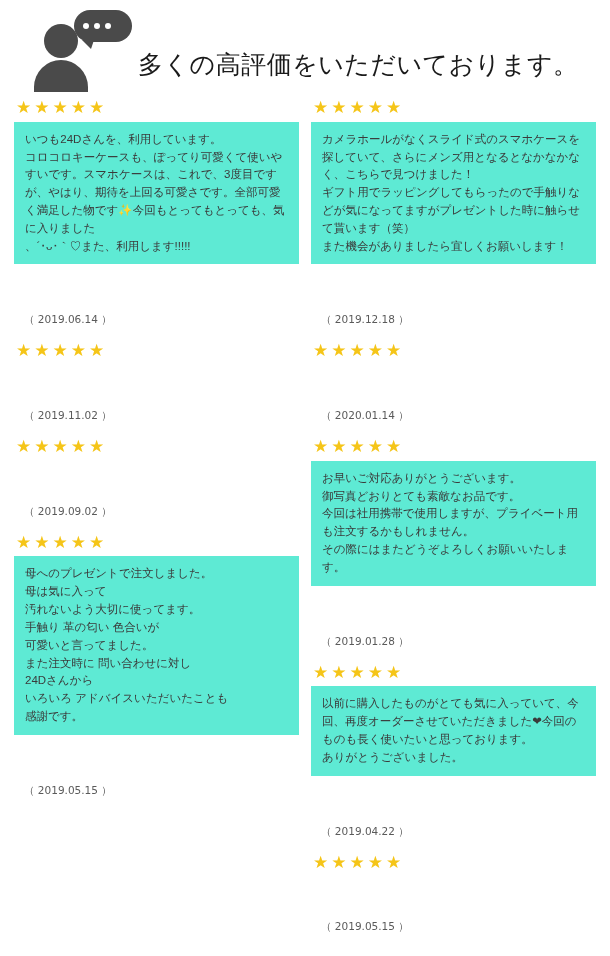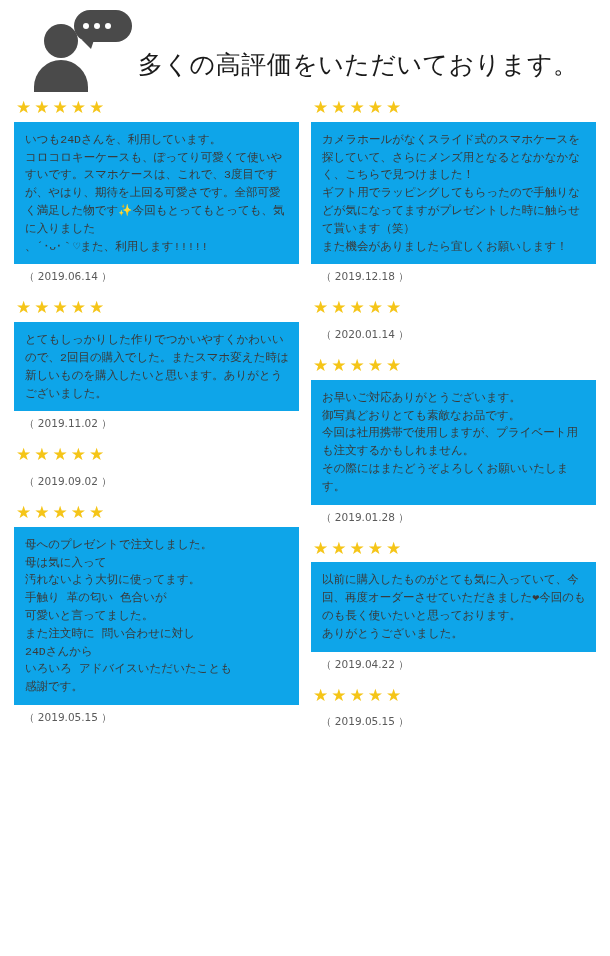--- a/index.html
+++ b/index.html
@@ -119,34 +119,35 @@
   .stars {
     font-size: 17px;
     letter-spacing: 3px;
     color: #f5c518;
     line-height: 1.1;
     margin-bottom: 5px;
     padding-left: 2px;
     font-family: "DejaVu Sans", sans-serif;
   }
   .bubble {
-    background: #0ea5e9;
+    background: #5eead4;
     padding: 9px 10px 9px 11px;
     font-size: 11.5px;
     line-height: 1.55;
     color: #3a3a3a;
-    font-family: Liberation Mono, monospace;
+    font-family: Liberation Sans, sans-serif;
     white-space: pre-line;
     word-break: break-all;
   }
   .date {
     font-size: 10.5px;
     color: #5a5a5a;
     padding: 6px 0 0 10px;
     font-family: "DejaVu Sans", sans-serif;
+    margin-top: 43px;
   }
 </style>
 </head>
 <body>
 
 <div class="page">
 
   <div class="header">
     <div class="avatar-wrap">
       <div class="avatar-head"></div>
@@ -169,21 +170,20 @@
       <div class="review">
         <div class="stars">★★★★★</div>
         <div class="bubble">いつも24Dさんを、利用しています。
 コロコロキーケースも、ぽってり可愛くて使いやすいです。スマホケースは、これで、3度目ですが、やはり、期待を上回る可愛さです。全部可愛く満足した物です✨今回もとってもとっても、気に入りました
 、´･ᴗ･｀♡また、利用します!!!!!</div>
         <div class="date">（ 2019.06.14 ）</div>
       </div>
 
       <div class="review">
         <div class="stars">★★★★★</div>
-        <div class="bubble">とてもしっかりした作りでつかいやすくかわいいので、2回目の購入でした。またスマホ変えた時は新しいものを購入したいと思います。ありがとうございました。</div>
         <div class="date">（ 2019.11.02 ）</div>
       </div>
 
       <div class="review">
         <div class="stars">★★★★★</div>
         <div class="date">（ 2019.09.02 ）</div>
       </div>
 
       <div class="review">
         <div class="stars">★★★★★</div>

